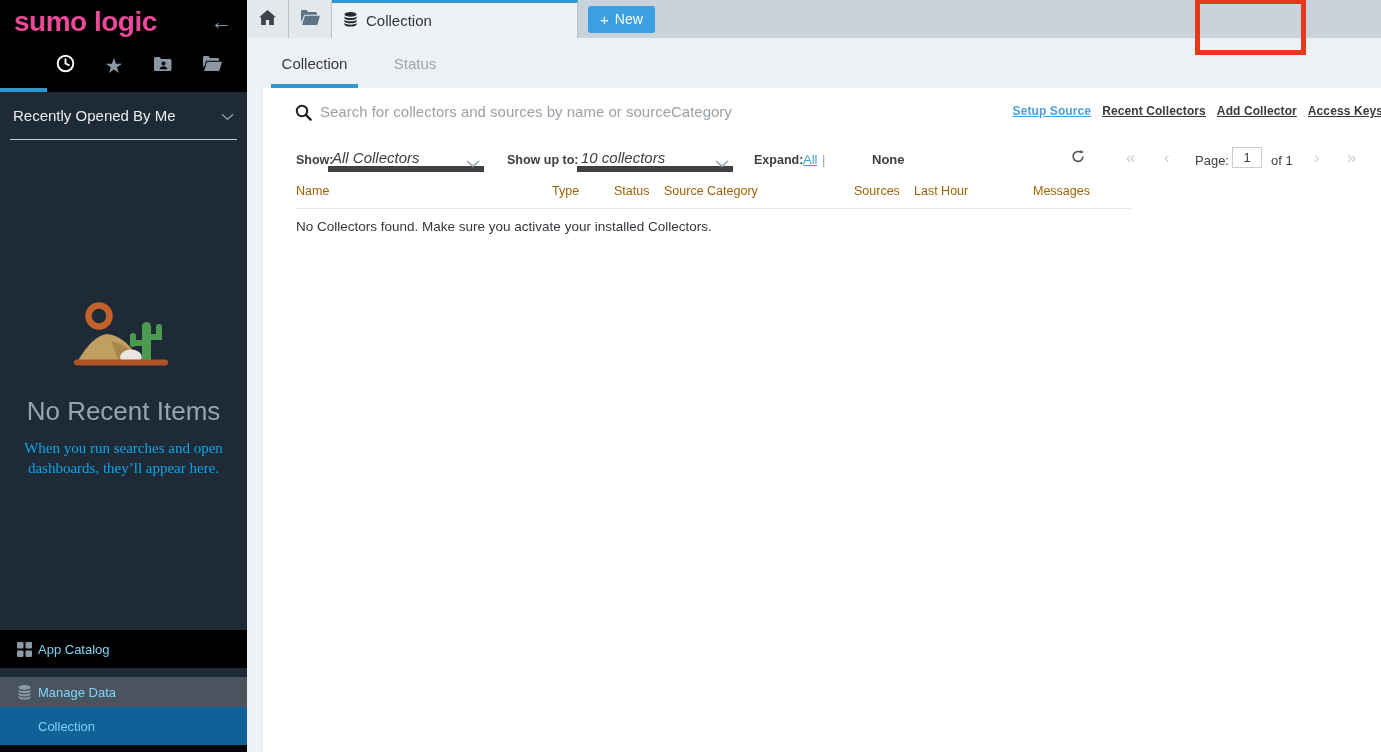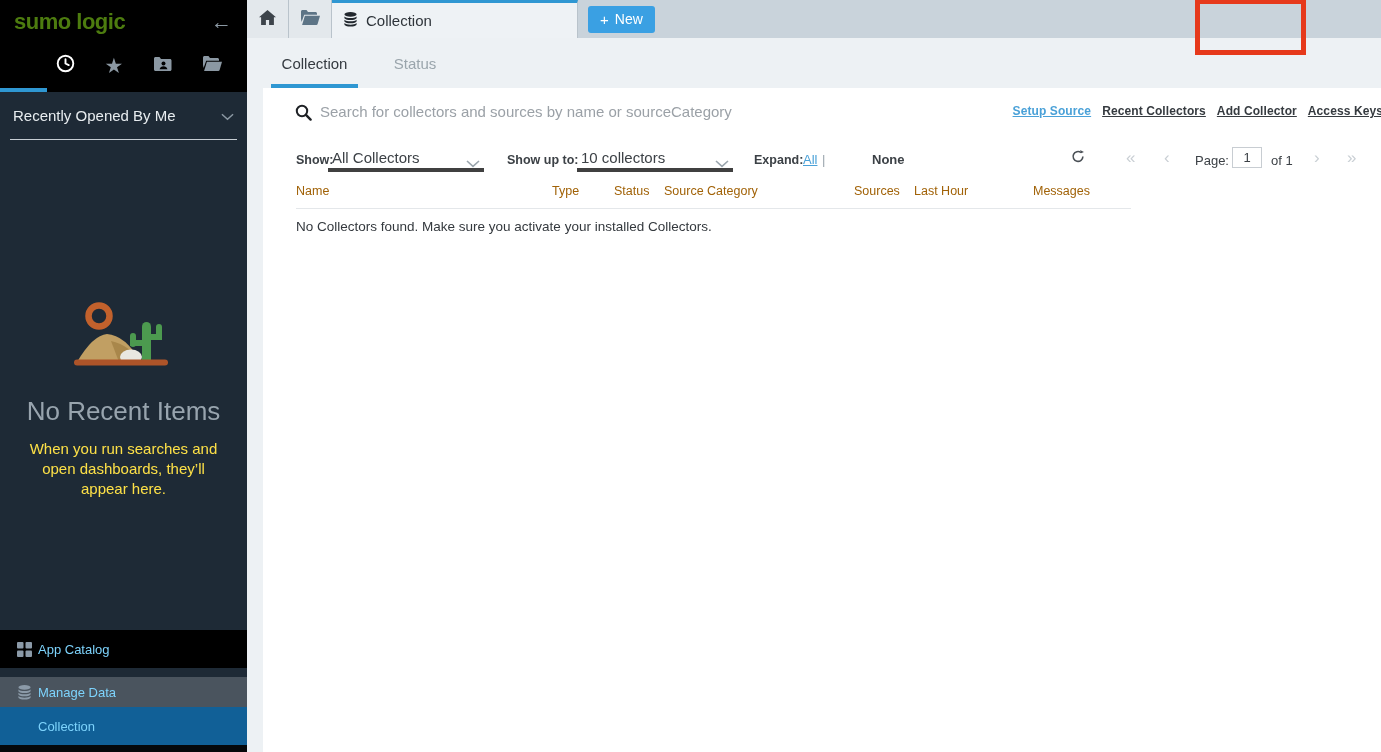--- a/index.html
+++ b/index.html
@@ -2,32 +2,32 @@
 <html><head>
 <meta charset="utf-8">
 <style>
   * { margin:0; padding:0; box-sizing:border-box; }
   html,body { width:1381px; height:752px; overflow:hidden; font-family:"Liberation Sans",sans-serif; background:#fff; }
   body { position:relative; }
 
   
   .sidebar { position:absolute; left:0; top:0; width:247px; height:752px; background:#1e2a36; z-index:20; }
   .logo-bar { height:43px; background:#000; display:flex; align-items:center; justify-content:space-between; padding:0 15px 0 14px; }
-  .logo { color:#4d7c0f; font-size:22px; font-weight:bold; letter-spacing:-0.5px; }
+  .logo { color:#ec4899; font-size:28px; font-weight:bold; letter-spacing:-0.5px; }
   .back-arrow { color:#8b98a3; font-size:21px; cursor:pointer; line-height:1; }
   .icon-tabs { position:relative; height:49px; background:#000; display:flex; align-items:center; justify-content:space-between; padding:0 18px 4px 48px; }
   .icon-tabs .itab { width:34px; display:flex; align-items:center; justify-content:center; }
   .star-glyph { color:#8b98a3; font-size:21px; line-height:1; }
   .tab-indicator { position:absolute; left:0; bottom:0; width:47px; height:4px; background:#2f97d2; }
   .recent-header { height:48px; display:flex; align-items:center; justify-content:space-between; margin:0 10px; border-bottom:1px solid #c6cdd3; padding:0 3px; }
   .recent-header .lbl { color:#e8edf0; font-size:15px; }
   .empty-recent { text-align:center; }
   .illus { margin:155px auto 0; width:130px; height:85px; }
   .no-recent-title { margin-top:16px; color:#98a4ae; font-size:26px; font-weight:normal; }
-  .no-recent-desc { margin:12px auto 6px; width:210px; color:#fde047; font-size:15px; line-height:1.32; }
+  .no-recent-desc { margin:12px auto 6px; width:210px; color:#0ea5e9; font-size:15px; line-height:1.32;font-family:Liberation Serif, serif; }
   .side-menu { position:absolute; left:0; bottom:0; width:247px; }
   .menu-row { display:flex; align-items:center; padding-left:17px; }
   .menu-row .mi { width:15px; margin-right:6px; display:flex; }
   .menu-row .ml { color:#7dd3fc; font-size:13px; }
   .row-appcat { height:38px; background:#000; }
   .row-managedata { height:30px; background:#4a545e;margin-top:9px; }
   .row-collection { height:38px; background:#116097; padding-left:38px; }
   .menu-bottom-strip { height:7px; background:#05080b; }
 
   
@@ -52,21 +52,21 @@
 
   .quick-links { position:absolute; right:-2px; top:16px; display:flex; gap:11px; white-space:nowrap; }
   .qlink { font-size:12px; font-weight:bold; color:#363b40; text-decoration:underline; cursor:pointer; letter-spacing:0.1px; }
   .qlink.blue { color:#4aa1d8; }
 
   .annotation-box { position:absolute; left:948px; top:-1px; width:111px; height:56px; border:5px solid #e6391b; z-index:6; pointer-events:none; }
 
   .controls-row { position:absolute; left:0; top:57px; width:100%; height:32px; }
   .ctl { position:absolute; font-size:13px; color:#3c4146; }
   .ctl-label { font-weight:bold; font-size:12.5px; }
-  .dropdown { position:absolute; height:27px; border-bottom:4px solid #404040; cursor:pointer; }
+  .dropdown { position:absolute; height:27px; border-bottom:6px solid #404040; cursor:pointer;font-style:italic; }
   .dropdown .dval { font-size:15px; color:#3c4146; position:absolute; left:4px; top:4px; }
   .dropdown .chev { position:absolute; right:4px; top:9px; }
   .link-all { color:#4aa1d8; text-decoration:underline; cursor:pointer; }
   .txt-none { font-weight:bold;padding-left:40px; }
   .pg-chev { font-size:17px; color:#c9cfd4; cursor:pointer; line-height:1; }
   .page-input { position:absolute; left:969px; top:2px; width:30px; height:21px; border:1px solid #c8cdd2; text-align:center; font-size:13px; color:#3c4146; font-family:"Liberation Sans",sans-serif; outline:none; }
   .refresh-btn { position:absolute; left:808px; top:4px; cursor:pointer; }
 
   .table-header { position:absolute; left:0; top:96px; width:100%; height:24px; }
   .th { position:absolute; top:0; font-size:12.5px; font-weight:normal; color:#a16207; cursor:pointer; }

